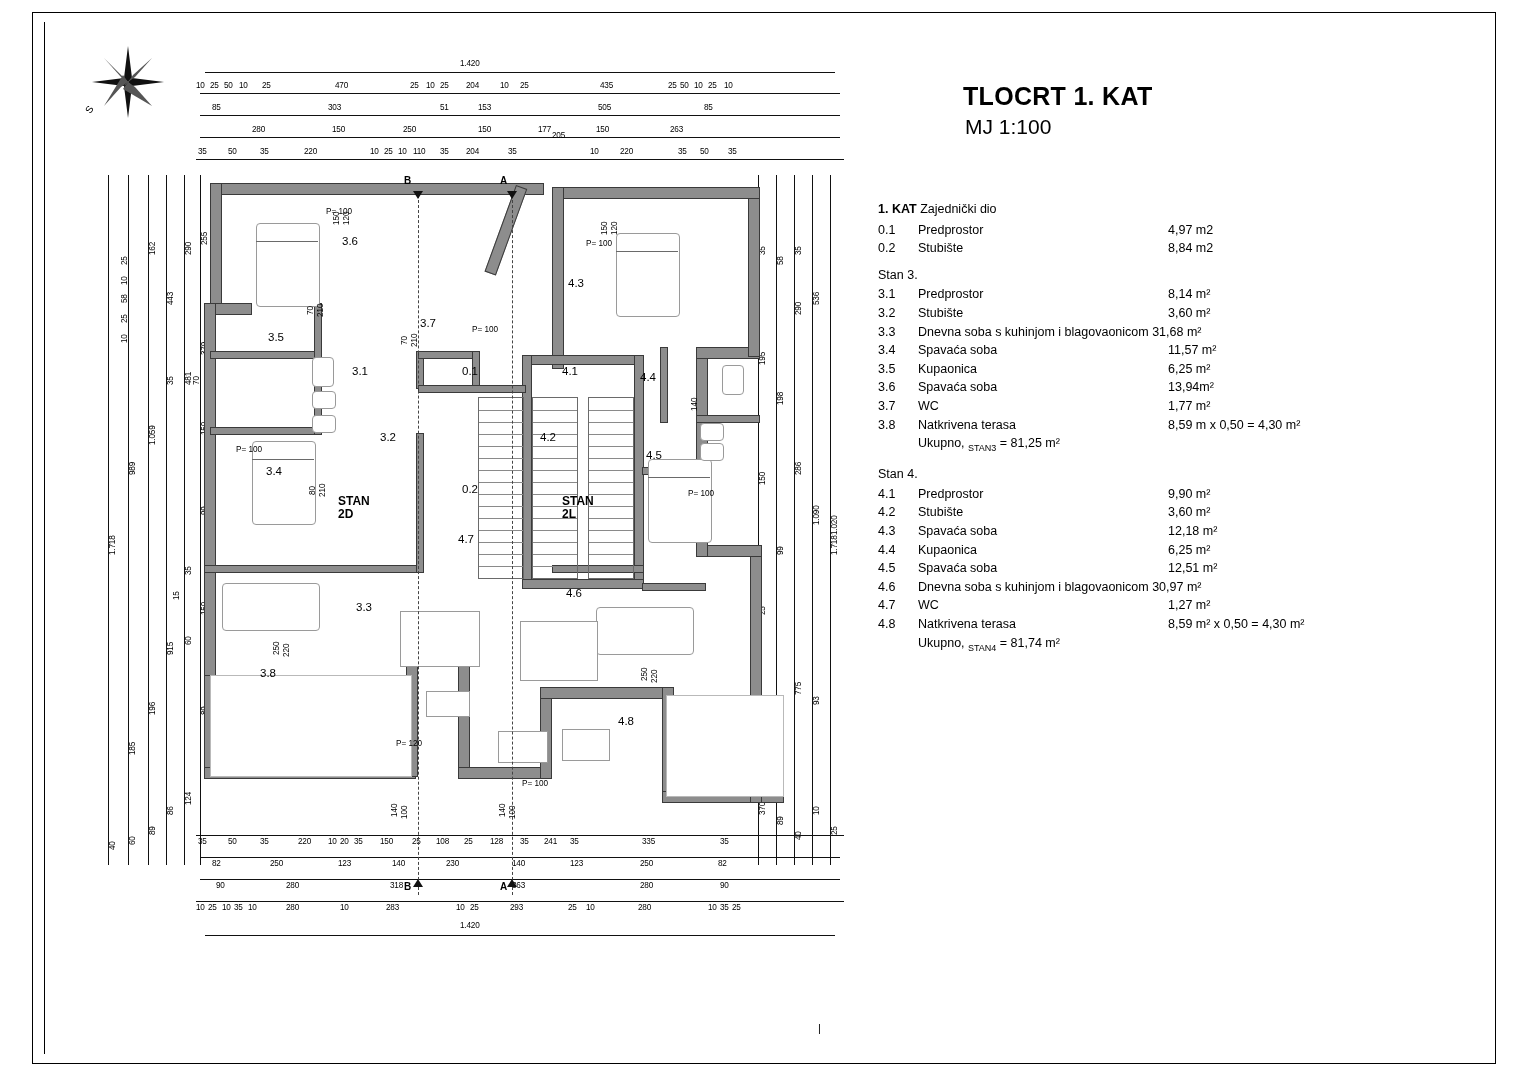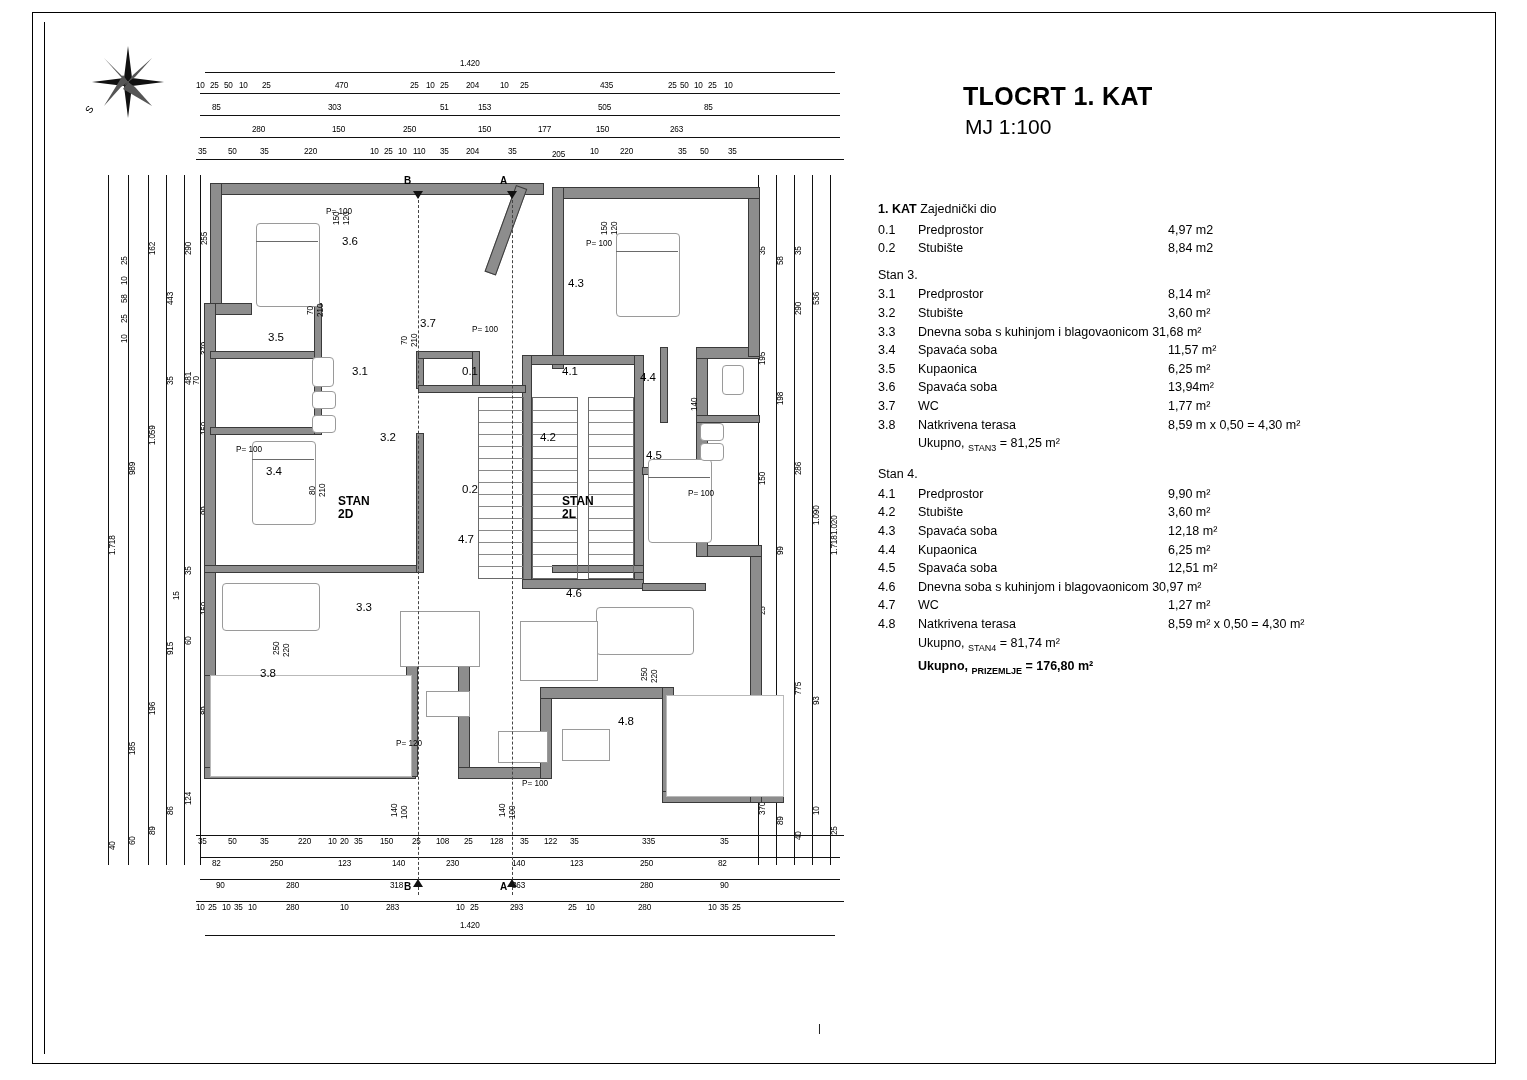--- a/index.html
+++ b/index.html
@@ -178,21 +178,20 @@
         <div class="c">4.7</div>
         <div class="n">WC</div>
         <div class="v">1,27 m²</div>
       </div>
     <div class="row">
         <div class="c">4.8</div>
         <div class="n">Natkrivena terasa</div>
         <div class="v">8,59 m² x 0,50 = 4,30 m²</div>
       </div>
     <div class="tot"><span>Ukupno, </span><span class="sub">STAN4</span><span> = 81,74 m²</span></div>
-    <div class="tot bold"><span>Ukupno, </span><span class="sub">PRIZEMLJE</span><span> = 176,80 m²</span></div>
   </div>
 
   <div class="plan">
 
     <div class="line-h" style="left:105px;top:17px;width:630px;"></div>
     <div class="dim" style="left:360px;top:4px;">1.420</div>
 
     <div class="line-h" style="left:100px;top:38px;width:640px;"></div>
     <div class="dim" style="left:96px;top:26px;">10</div>
     <div class="dim" style="left:110px;top:26px;">25</div>
@@ -235,21 +234,21 @@
     <div class="dim" style="left:128px;top:92px;">50</div>
     <div class="dim" style="left:160px;top:92px;">35</div>
     <div class="dim" style="left:204px;top:92px;">220</div>
     <div class="dim" style="left:270px;top:92px;">10</div>
     <div class="dim" style="left:284px;top:92px;">25</div>
     <div class="dim" style="left:298px;top:92px;">10</div>
     <div class="dim" style="left:313px;top:92px;">110</div>
     <div class="dim" style="left:340px;top:92px;">35</div>
     <div class="dim" style="left:366px;top:92px;">204</div>
     <div class="dim" style="left:408px;top:92px;">35</div>
-    <div class="dim" style="left:452px;top:95px;text-align:center;">205</div>
+    <div class="dim" style="left:452px;top:76px;text-align:center;">205</div>
     <div class="dim" style="left:490px;top:92px;">10</div>
     <div class="dim" style="left:520px;top:92px;">220</div>
     <div class="dim" style="left:578px;top:92px;">35</div>
     <div class="dim" style="left:600px;top:92px;">50</div>
     <div class="dim" style="left:628px;top:92px;">35</div>
 
     <div class="line-v" style="left:8px;top:120px;height:690px;"></div>
     <div class="dim v" style="left:8px;top:500px;transform:rotate(-90deg);">1.718</div>
     <div class="line-v" style="left:28px;top:120px;height:690px;"></div>
     <div class="dim v" style="left:28px;top:420px;transform:rotate(-90deg);">989</div>
@@ -322,21 +321,21 @@
     <div class="dim" style="left:198px;top:782px;">220</div>
     <div class="dim" style="left:228px;top:782px;">10</div>
     <div class="dim" style="left:240px;top:782px;">20</div>
     <div class="dim" style="left:254px;top:782px;">35</div>
     <div class="dim" style="left:280px;top:782px;">150</div>
     <div class="dim" style="left:312px;top:782px;">25</div>
     <div class="dim" style="left:336px;top:782px;">108</div>
     <div class="dim" style="left:364px;top:782px;">25</div>
     <div class="dim" style="left:390px;top:782px;">128</div>
     <div class="dim" style="left:420px;top:782px;">35</div>
-    <div class="dim" style="left:444px;top:782px;">122</div>
+    <div class="dim" style="left:444px;top:782px;">241</div>
     <div class="dim" style="left:470px;top:782px;">35</div>
     <div class="dim" style="left:542px;top:782px;">335</div>
     <div class="dim" style="left:620px;top:782px;">35</div>
 
     <div class="line-h" style="left:100px;top:802px;width:640px;"></div>
     <div class="dim" style="left:112px;top:804px;">82</div>
     <div class="dim" style="left:170px;top:804px;">250</div>
     <div class="dim" style="left:238px;top:804px;">123</div>
     <div class="dim" style="left:292px;top:804px;">140</div>
     <div class="dim" style="left:346px;top:804px;">230</div>

